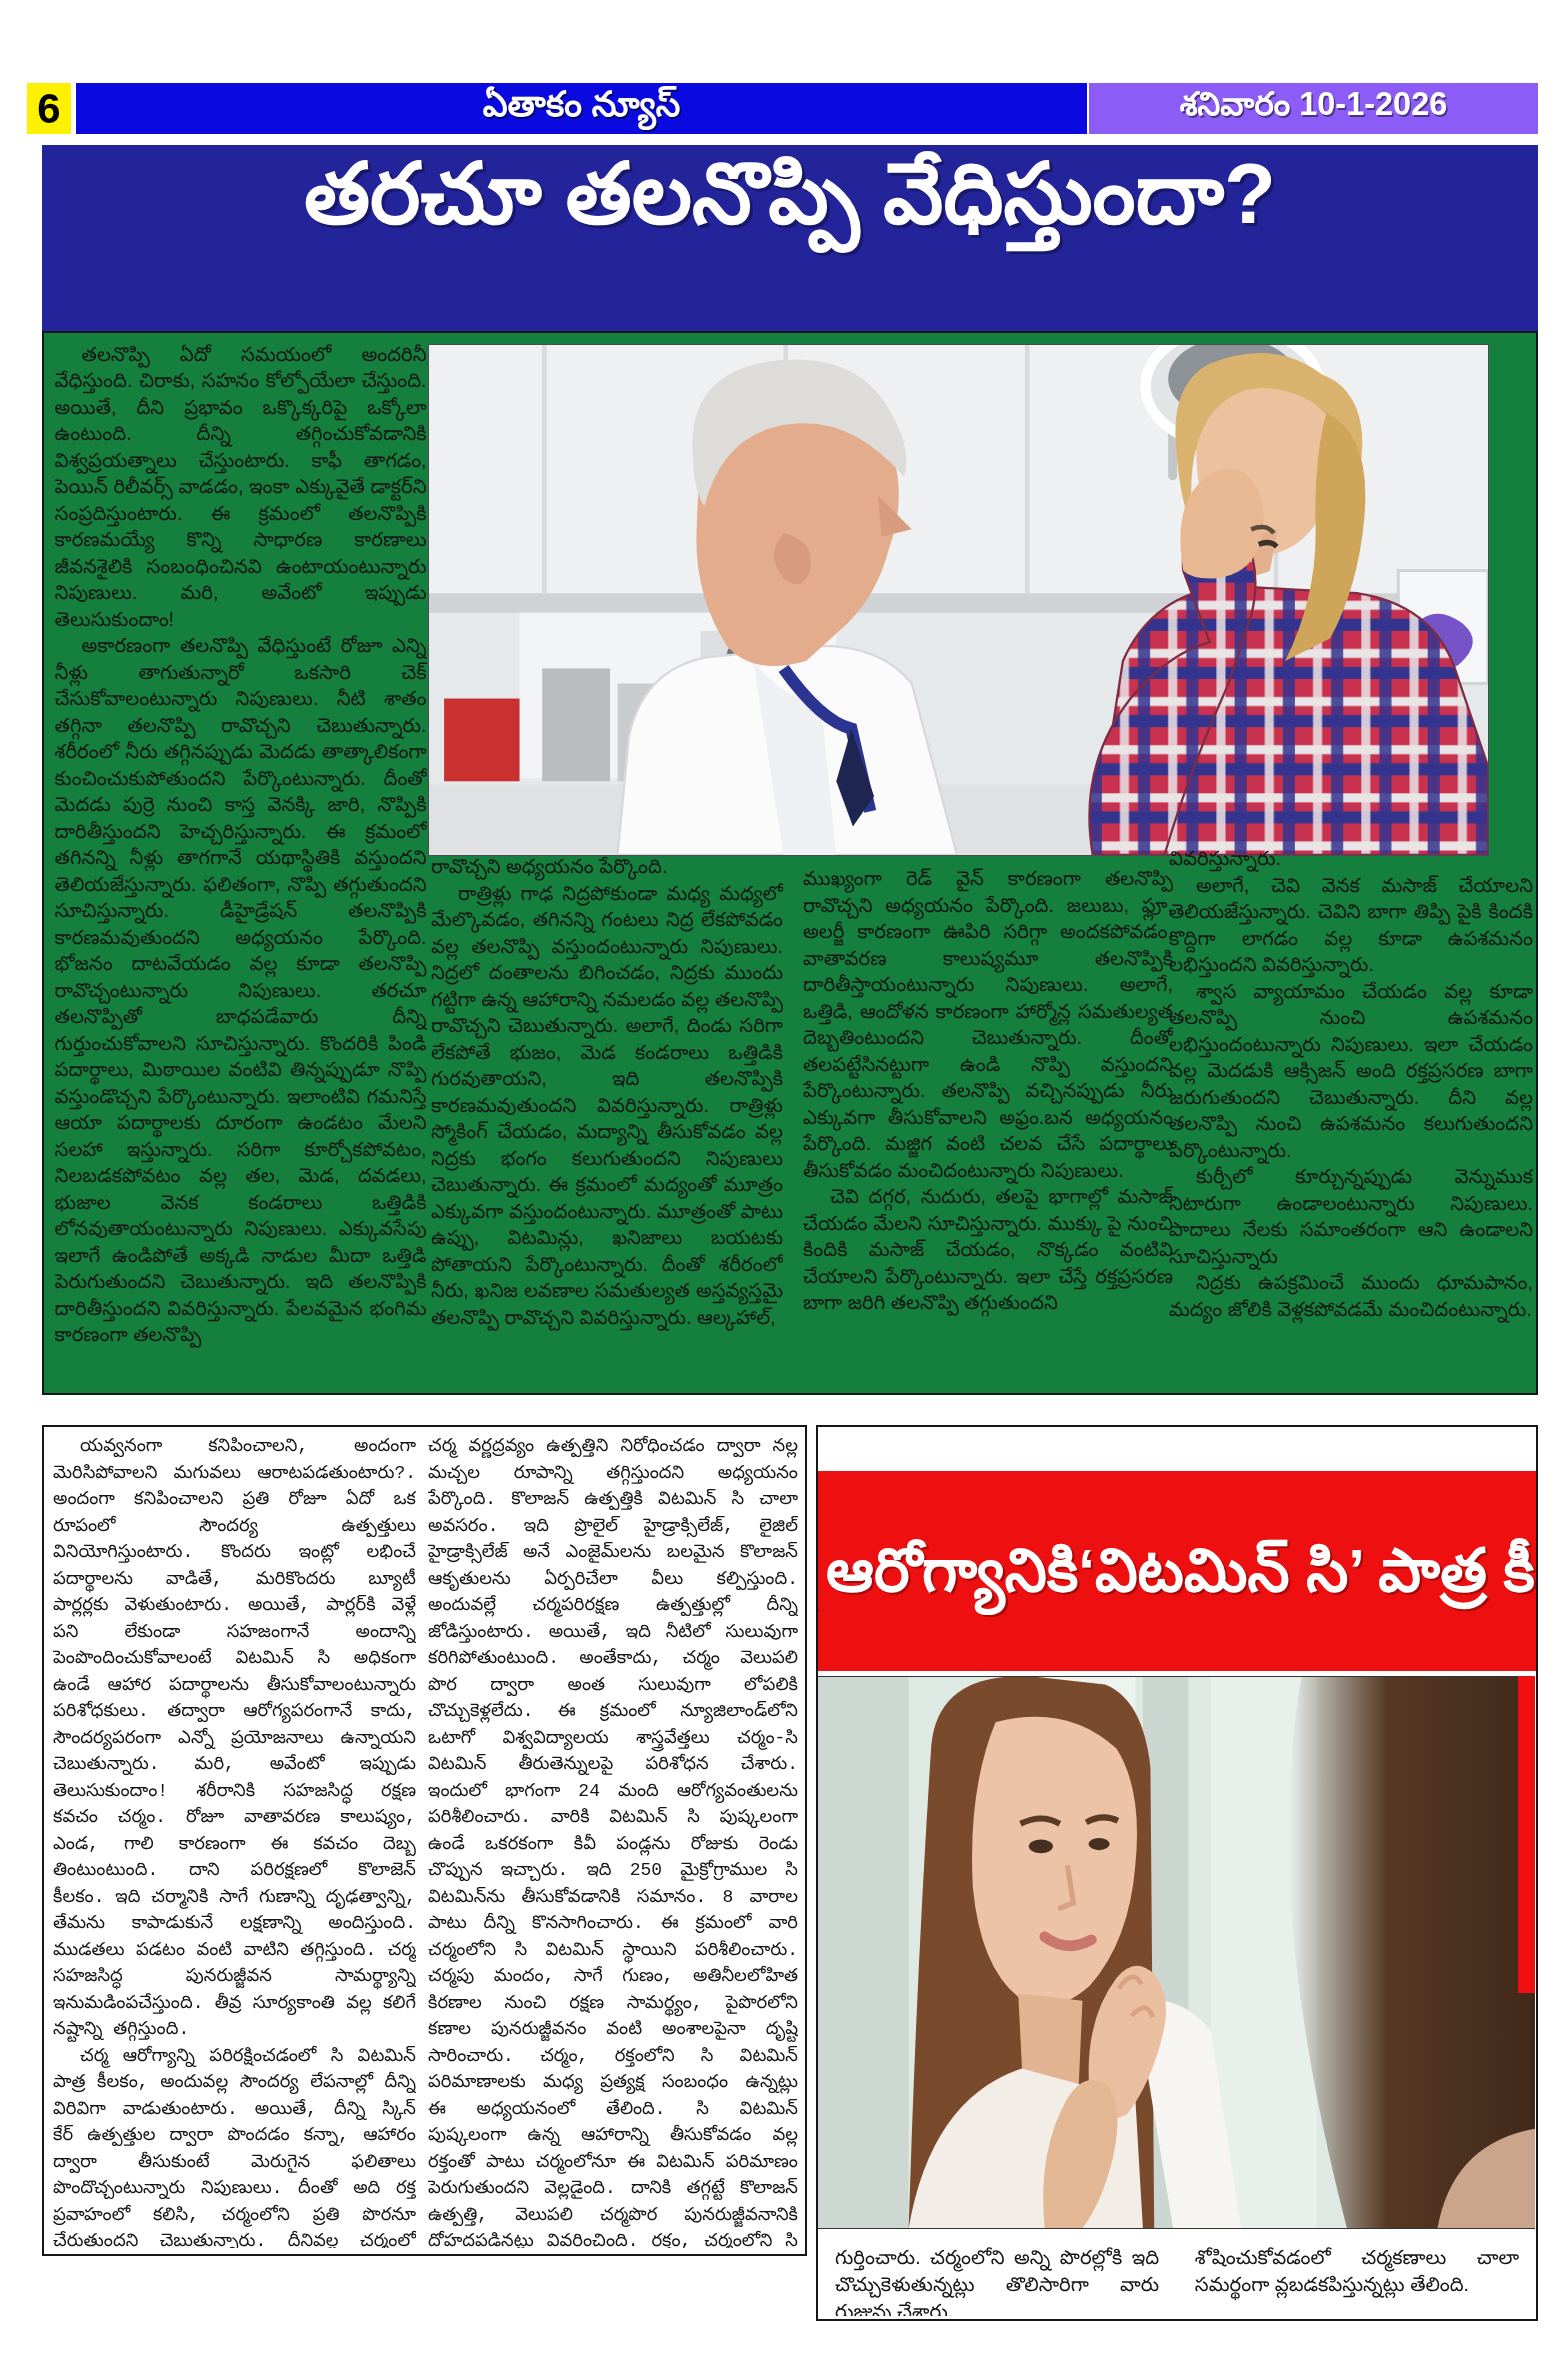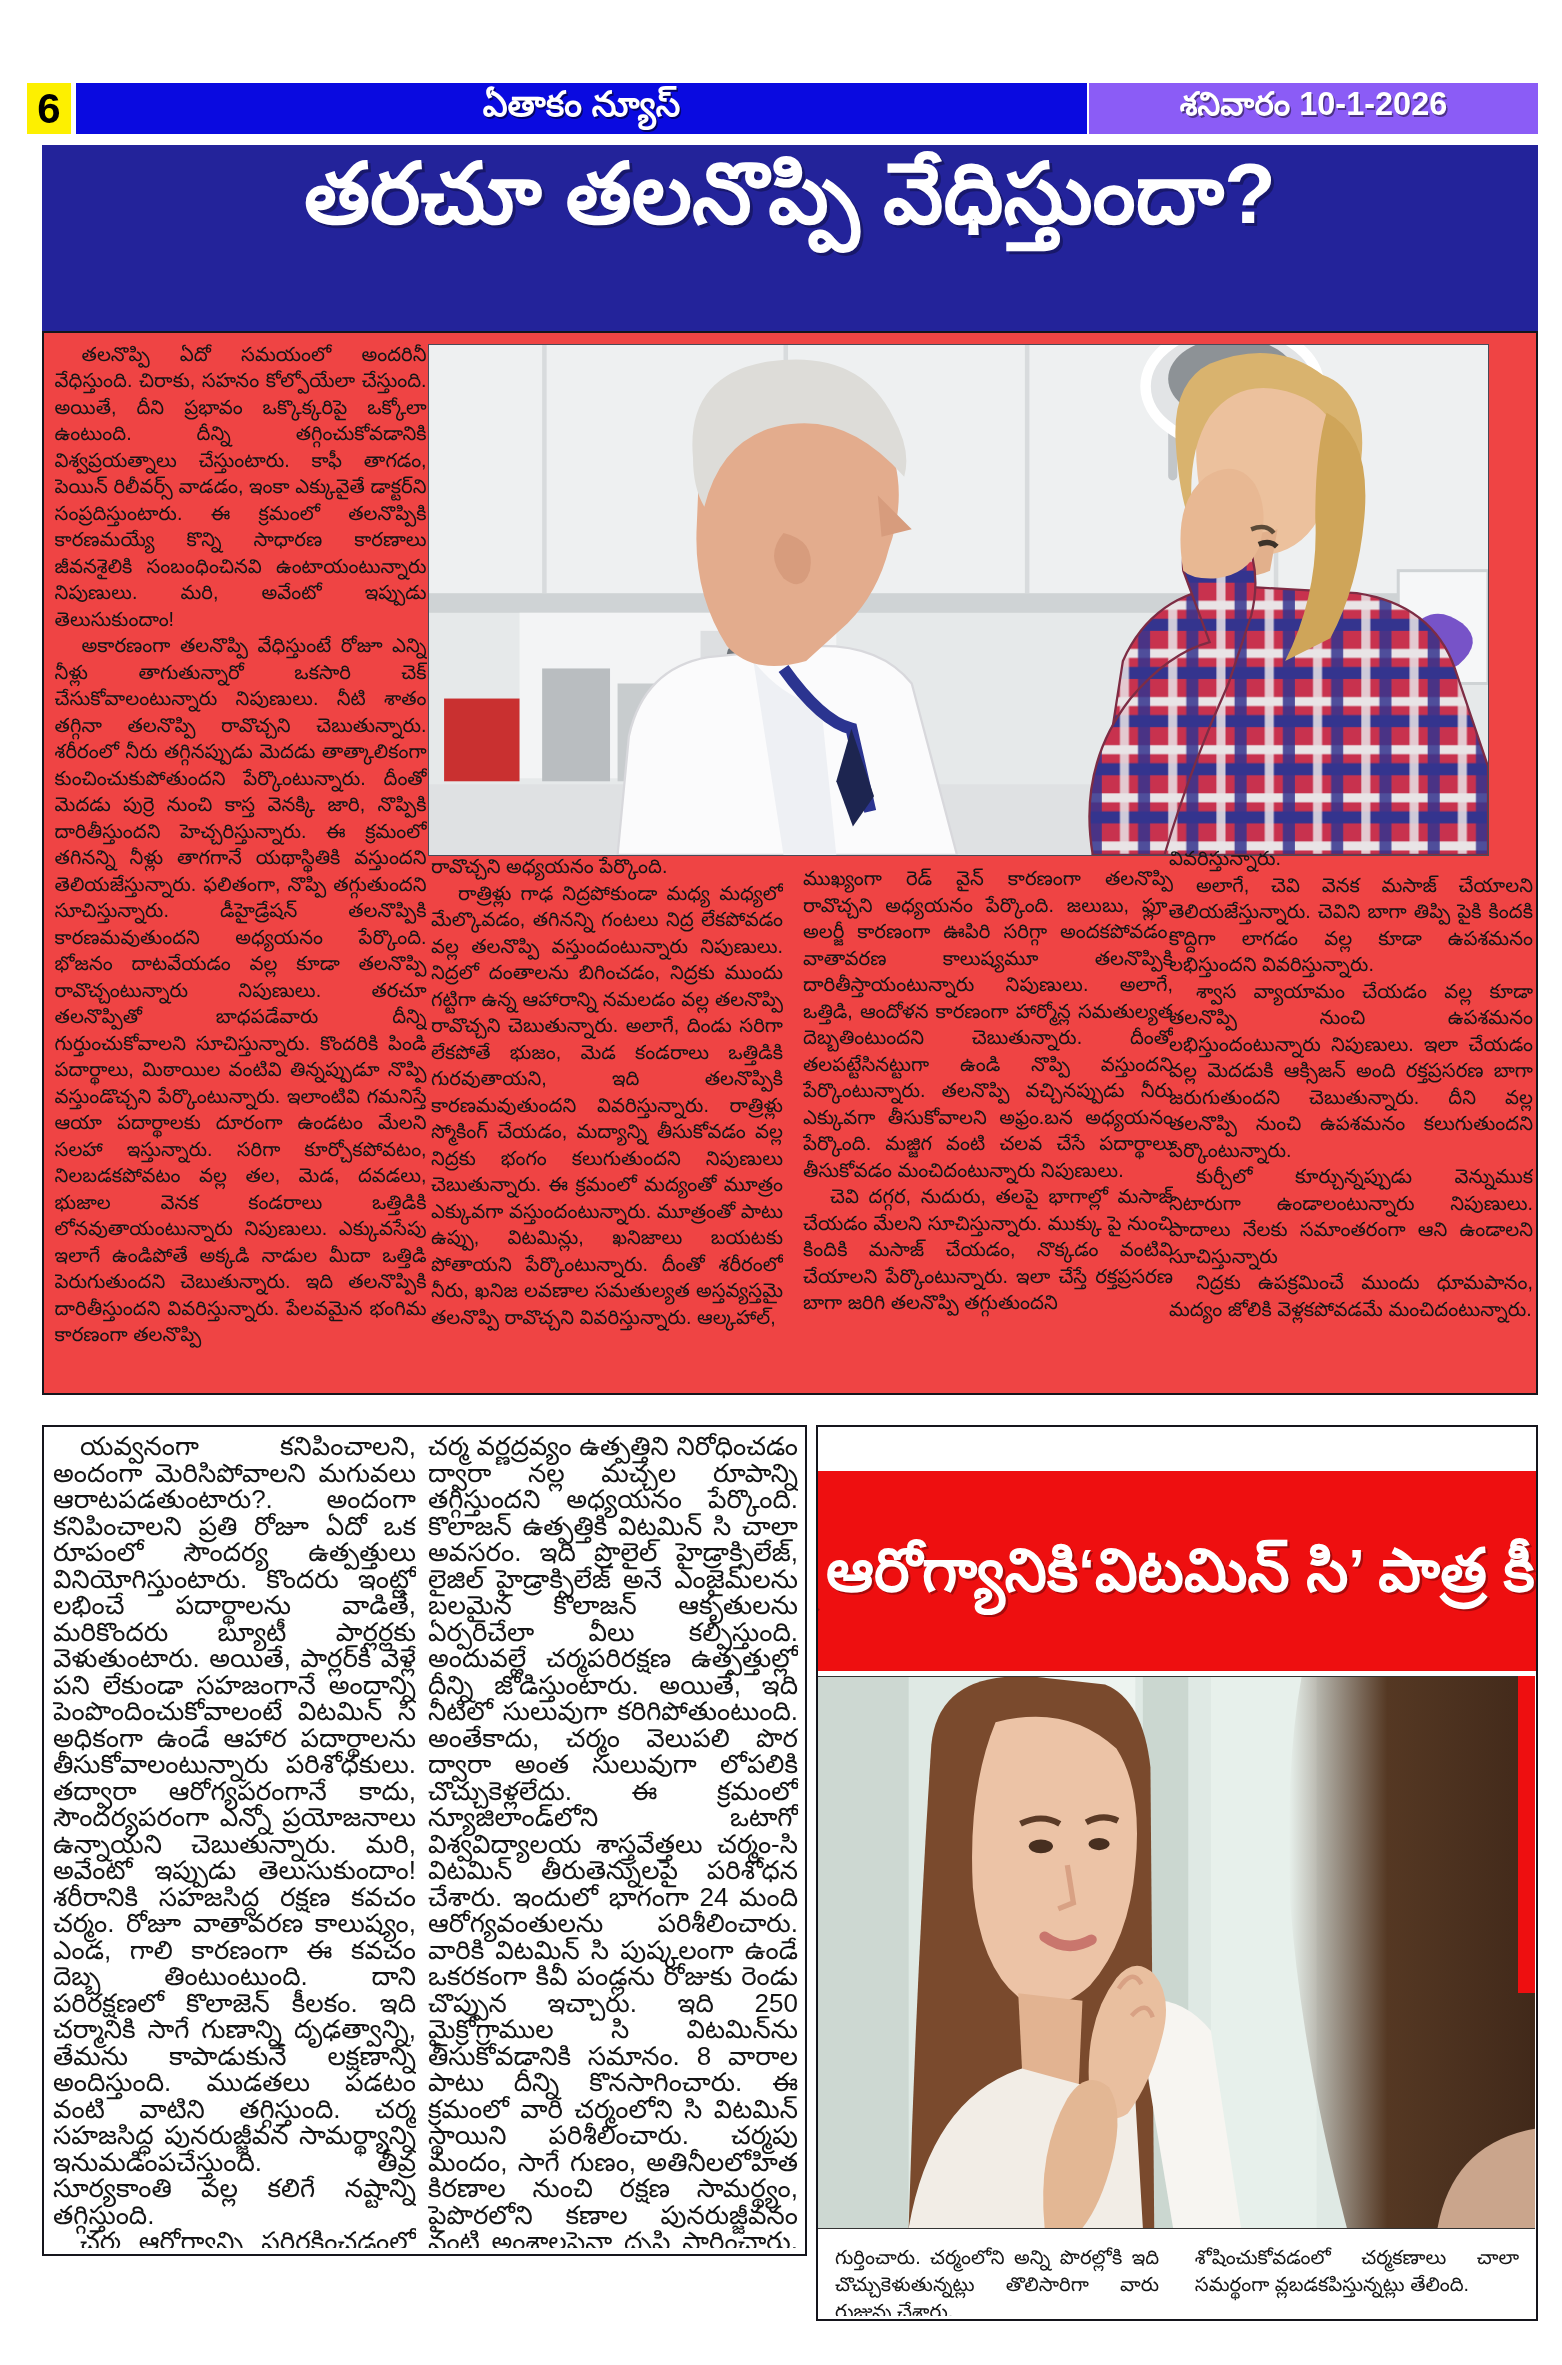--- a/index.html
+++ b/index.html
@@ -15,35 +15,35 @@
   .masthead-bar span{color:#fff;font-size:35px;font-weight:800;text-shadow:1.5px 1.5px 0 rgba(0,0,0,.55);}
   .date-bar{position:absolute;left:1089px;top:83px;width:449px;height:51px;background:#8b5cf6;
     display:flex;align-items:center;justify-content:center;}
   .date-bar span{color:#fff;font-size:32.5px;font-weight:800;text-shadow:1.5px 1.5px 0 rgba(0,0,0,.45);}
   
   .lead-headline{position:absolute;left:42px;top:145px;width:1496px;height:186px;background:#23239a;
     display:flex;align-items:flex-start;justify-content:center;overflow:hidden;}
   .lead-headline span{color:#ffffff;font-size:85px;font-weight:900;white-space:nowrap;
     text-shadow:3px 3px 0 rgba(0,0,0,.3);}
   
-  .lead-article{position:absolute;left:42px;top:331px;width:1496px;height:1064px;background:#ef4444;
+  .lead-article{position:absolute;left:42px;top:331px;width:1496px;height:1064px;background:#15803d;
     border:2.3px solid #15151c;box-sizing:border-box;}
   .col{position:absolute;overflow:hidden;text-align:justify;font-size:19.7px;line-height:26.5px;}
   .col p{margin:0;text-indent:27px;}
   .col p.noindent{text-indent:0;}
   .col1{left:10.6px;top:7.6px;width:372px;height:1044px;}
   .top-photo{position:absolute;left:384px;top:10.6px;width:1061px;height:512px;border:1.5px solid #4a4a58;
     box-sizing:border-box;background:#e9ebec;}
   .col2{left:387px;top:520px;width:352px;height:521px;}
   .col3{left:745px;top:532px;width:370px;height:521px;margin-left:14px;}
   .col4{left:1125px;top:512px;width:364px;height:521px;}
   
   .skin-text-block{position:absolute;left:42px;top:1425px;width:765px;height:831px;background:#fff;
     border:2.3px solid #15151c;box-sizing:border-box;}
-  .bcol{position:absolute;overflow:hidden;text-align:justify;font-size:26px;line-height:26.5px;}
+  .bcol{position:absolute;overflow:hidden;text-align:justify;font-size:18px;line-height:26.5px;font-family:Liberation Mono, monospace;}
   .bcol p{margin:0;text-indent:27px;}
   .bcol p.noindent{text-indent:0;}
   .bcol1{left:9px;top:6px;width:363px;height:815px;}
   .bcol2{left:384px;top:6px;width:370px;height:815px;}
   
   .skin-feature{position:absolute;left:816px;top:1425px;width:722px;height:896px;background:#fff;
     border:2.3px solid #15151c;box-sizing:border-box;}
   .skin-headline{position:absolute;left:0;top:44px;width:100%;height:200px;background:#ee0f10;
     display:flex;flex-direction:row;align-items:center;justify-content:center;overflow:hidden;}
   .skin-headline div{color:#fff;font-size:60px;line-height:1.3;font-weight:900;white-space:nowrap;

